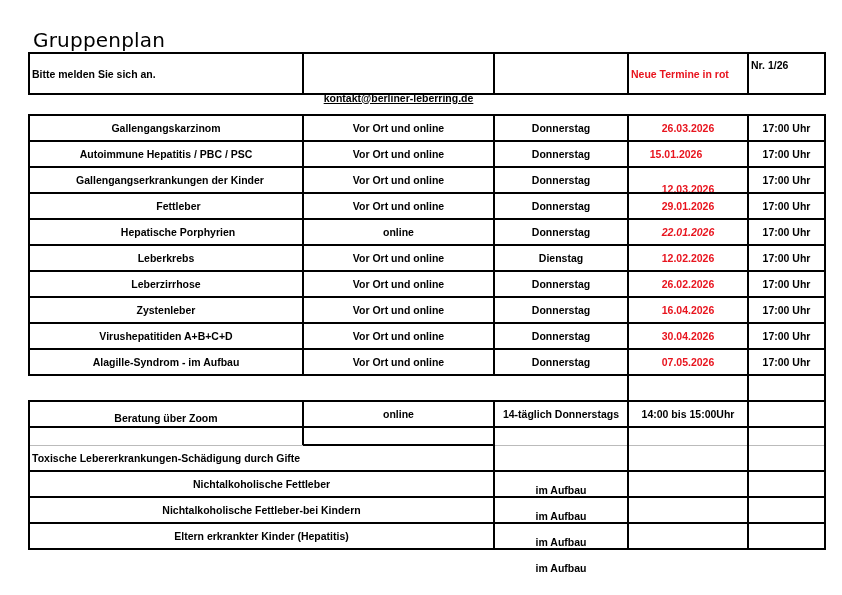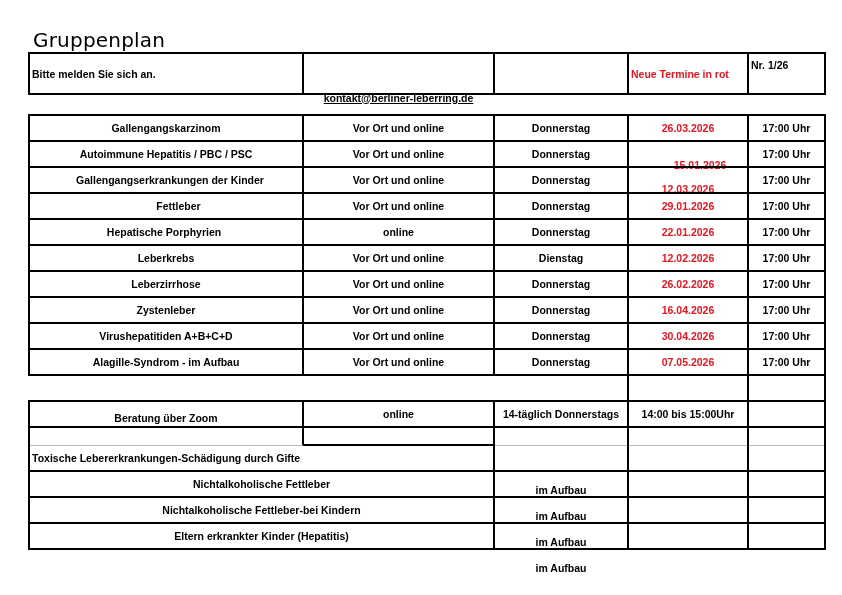--- a/index.html
+++ b/index.html
@@ -37,36 +37,36 @@
     <div class="cell left red" style="left: 628px; top: 53px; width: 120px; height: 41px;">Neue Termine in rot</div>
     <div class="cell left" style="left: 748px; top: 53px; width: 77px; height: 24px;">Nr. 1/26</div>
     <div class="cell" style="left: 29px; top: 115px; width: 274px; height: 26px;">Gallengangskarzinom</div>
     <div class="cell" style="left: 303px; top: 115px; width: 191px; height: 26px;">Vor Ort und online</div>
     <div class="cell" style="left: 494px; top: 115px; width: 134px; height: 26px;">Donnerstag</div>
     <div class="cell red" style="left: 628px; top: 115px; width: 120px; height: 26px;">26.03.2026</div>
     <div class="cell" style="left: 748px; top: 115px; width: 77px; height: 26px;">17:00 Uhr</div>
     <div class="cell" style="left: 29px; top: 141px; width: 274px; height: 26px;">Autoimmune Hepatitis / PBC / PSC</div>
     <div class="cell" style="left: 303px; top: 141px; width: 191px; height: 26px;">Vor Ort und online</div>
     <div class="cell" style="left: 494px; top: 141px; width: 134px; height: 26px;">Donnerstag</div>
-    <div class="cell red" style="left: 628px; top: 152px; width: 96px; height: 26px; margin-left: 24px;">15.01.2026</div>
+    <div class="cell red" style="left: 628px; top: 141px; width: 96px; height: 26px;">15.01.2026</div>
     <div class="cell" style="left: 748px; top: 141px; width: 77px; height: 26px;">17:00 Uhr</div>
     <div class="cell" style="left: 29px; top: 167px; width: 274px; height: 26px; padding-left: 8px;">Gallengangserkrankungen der Kinder</div>
     <div class="cell" style="left: 303px; top: 167px; width: 191px; height: 26px;">Vor Ort und online</div>
     <div class="cell" style="left: 494px; top: 167px; width: 134px; height: 26px;">Donnerstag</div>
     <div class="cell red" style="left: 628px; top: 167px; width: 120px; height: 44px;">12.03.2026</div>
     <div class="cell" style="left: 748px; top: 167px; width: 77px; height: 26px;">17:00 Uhr</div>
     <div class="cell" style="left: 29px; top: 193px; width: 274px; height: 26px; padding-left: 25px;">Fettleber</div>
     <div class="cell" style="left: 303px; top: 193px; width: 191px; height: 26px;">Vor Ort und online</div>
     <div class="cell" style="left: 494px; top: 193px; width: 134px; height: 26px;">Donnerstag</div>
     <div class="cell red" style="left: 628px; top: 193px; width: 120px; height: 26px;">29.01.2026</div>
     <div class="cell" style="left: 748px; top: 193px; width: 77px; height: 26px;">17:00 Uhr</div>
-    <div class="cell" style="left: 27px; top: 219px; width: 274px; height: 26px;">Hepatische Porphyrien</div>
+    <div class="cell" style="left: 41px; top: 219px; width: 274px; height: 26px;">Hepatische Porphyrien</div>
     <div class="cell" style="left: 303px; top: 219px; width: 191px; height: 26px;">online</div>
     <div class="cell" style="left: 494px; top: 219px; width: 134px; height: 26px;">Donnerstag</div>
-    <div class="cell red" style="left: 628px; top: 219px; width: 120px; height: 26px;">22.01.2026</div>
+    <div class="cell red" style="left: 628px; top: 219px; width: 120px; height: 26px; font-style: italic;">22.01.2026</div>
     <div class="cell" style="left: 748px; top: 219px; width: 77px; height: 26px;">17:00 Uhr</div>
     <div class="cell" style="left: 29px; top: 245px; width: 274px; height: 26px;">Leberkrebs</div>
     <div class="cell" style="left: 303px; top: 245px; width: 191px; height: 26px;">Vor Ort und online</div>
     <div class="cell" style="left: 494px; top: 245px; width: 134px; height: 26px;">Dienstag</div>
     <div class="cell red" style="left: 628px; top: 245px; width: 120px; height: 26px;">12.02.2026</div>
     <div class="cell" style="left: 748px; top: 245px; width: 77px; height: 26px;">17:00 Uhr</div>
     <div class="cell" style="left: 29px; top: 271px; width: 274px; height: 26px;">Leberzirrhose</div>
     <div class="cell" style="left: 303px; top: 271px; width: 191px; height: 26px;">Vor Ort und online</div>
     <div class="cell" style="left: 494px; top: 271px; width: 134px; height: 26px;">Donnerstag</div>
     <div class="cell red" style="left: 628px; top: 271px; width: 120px; height: 26px;">26.02.2026</div>

